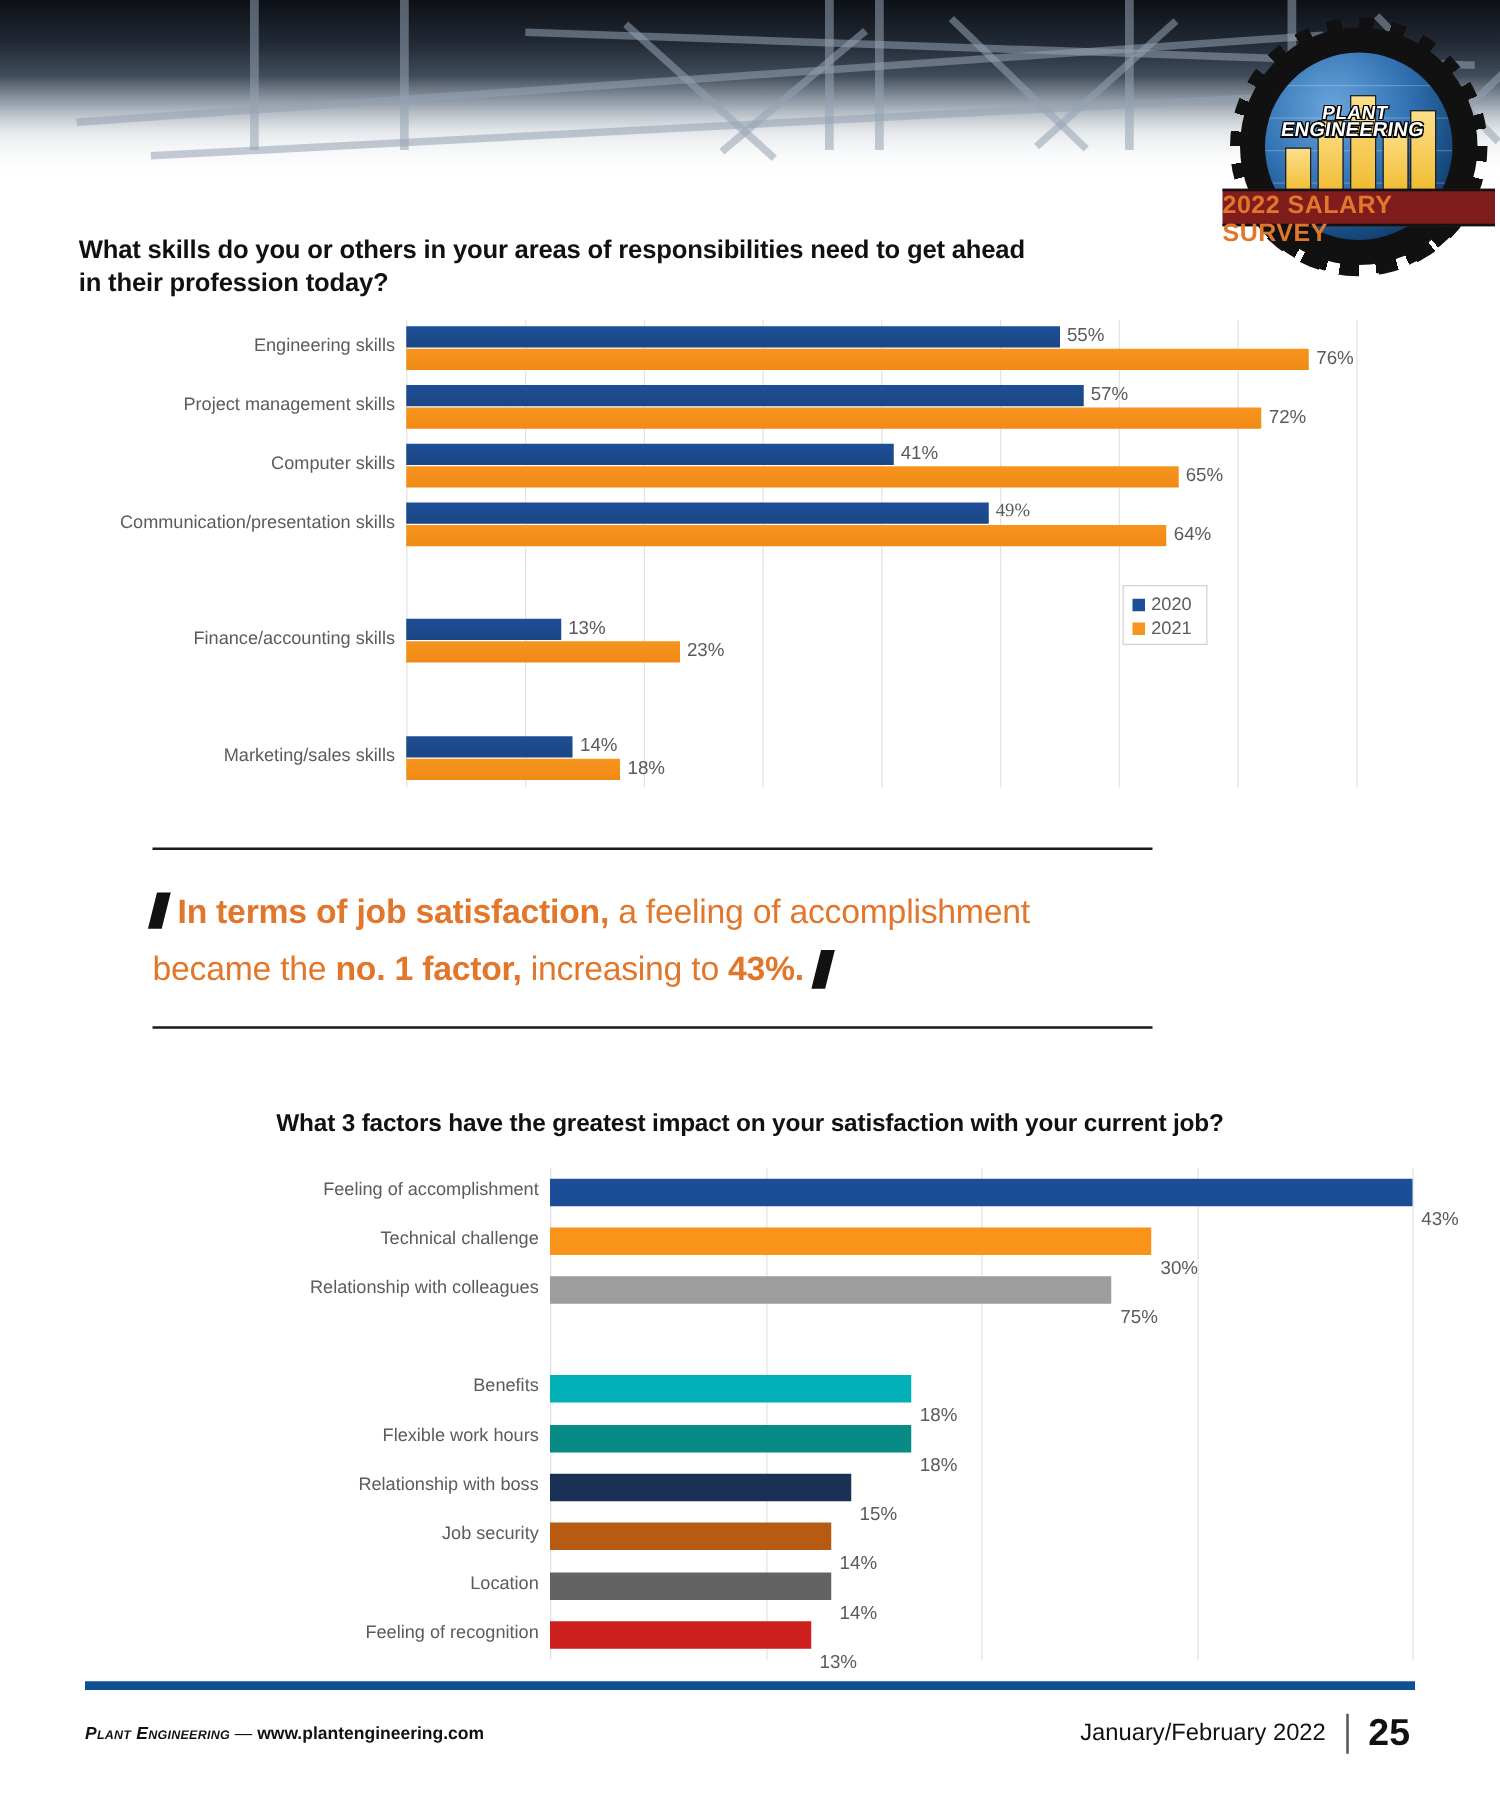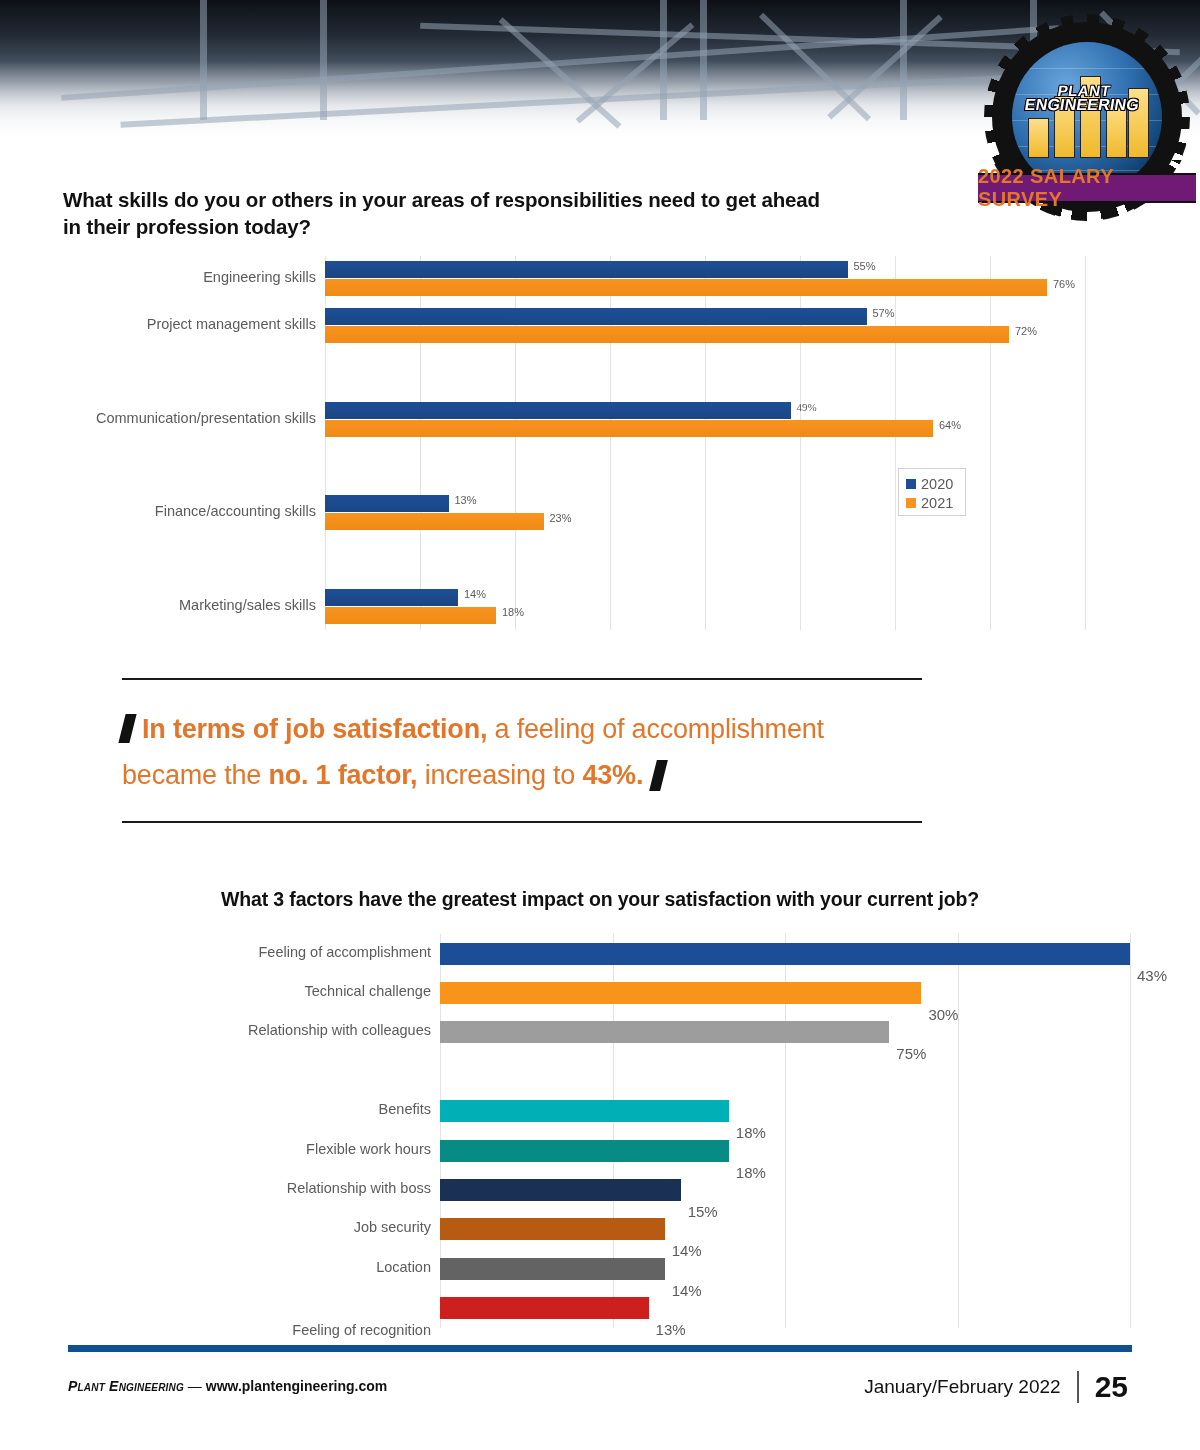--- a/index.html
+++ b/index.html
@@ -58,23 +58,23 @@
   .logo-txt{
     position:absolute; left:26px; top:62px; width:130px;
     transform:skewX(-9deg);
     font-family:"Liberation Sans", sans-serif; font-weight:bold;
     color:#fff; line-height:.92; text-align:center;
     text-shadow:1px 1px 0 #000,-1px 1px 0 #000,1px -1px 0 #000,-1px -1px 0 #000;
   }
   .logo-txt .l1{ font-size:15px; letter-spacing:.5px; }
   .logo-txt .l2{ font-size:16px; letter-spacing:.2px; }
   .badge-ribbon{
-    position:absolute; left:-14px; right:-14px; top:151px; height:30px;
-    background:#701a75; border-top:2px solid #111; border-bottom:2px solid #111;
-    display:flex; align-items:center; justify-content:center;
+    position:absolute; left:-14px; right:-14px; top:129px; height:30px;
+    background:#7f1d1d; border-top:2px solid #111; border-bottom:2px solid #111;
+    display:flex; align-items:flex-start; justify-content:center;
   }
   .badge-ribbon span{
     color:#E2762A; font-weight:bold; font-size:20px; letter-spacing:.4px;
     font-family:"Liberation Sans", sans-serif;
   }
 
   
   .q1{
     position:absolute; left:63px; top:186px; width:760px;
     font-size:20.5px; font-weight:bold; color:#111; line-height:1.33;
@@ -98,21 +98,21 @@
   .val{
     position:absolute; font-size:15px; color:#5b5b5b; white-space:nowrap;
   }
 
   
   #chart1{ left:325px; top:256px; width:760px; height:374px; }
   #chart1 .cat{ font-size:14.5px; }
   #chart1 .bar{ height:17px; }
   #chart1 .bar.y2020{ background:linear-gradient(to bottom,#1d4e96,#1b4684); }
   #chart1 .bar.y2021{ background:linear-gradient(to bottom,#f7941e,#f08a16); }
-  #chart1 .val{ font-size:11px; }
+  #chart1 .val{ font-size:15px; }
   .legend{
     position:absolute; left:573px; top:212px; width:68px; height:48px;
     background:#fff; border:1px solid #d2d2d2; padding:5px 7px;
   }
   .legend .li{ display:flex; align-items:center; gap:5px; height:19px; }
   .legend .sw{ width:10px; height:10px; display:block; }
   .legend .lb{ font-size:14.5px; color:#5b5b5b; }
 
   
   #chart2{ left:440px; top:934px; width:690px; height:394px; }
@@ -217,20 +217,27 @@
         <div class="bar y2021" style="width: 722px; top: 23.375px;"></div>
         <div class="val" style="left: 728px; top: 22.375px;">76%</div>
       </div>
       <div class="row" style="top: 46.75px; height: 46.75px;">
         <div class="cat" style="top: 13.375px;">Project management skills</div>
         <div class="bar y2020" style="width: 541.5px; top: 5.375px;"></div>
         <div class="val" style="left: 547.5px; top: 4.375px;">57%</div>
         <div class="bar y2021" style="width: 684px; top: 23.375px;"></div>
         <div class="val" style="left: 690px; top: 22.375px;">72%</div>
       </div>
+      <div class="row" style="top: 93.5px; height: 46.75px;">
+        <div class="cat" style="top: 13.375px;">Computer skills</div>
+        <div class="bar y2020" style="width: 389.5px; top: 5.375px;"></div>
+        <div class="val" style="left: 395.5px; top: 4.375px;">41%</div>
+        <div class="bar y2021" style="width: 617.5px; top: 23.375px;"></div>
+        <div class="val" style="left: 623.5px; top: 22.375px;">65%</div>
+      </div>
       <div class="row" style="top: 140.25px; height: 46.75px;">
         <div class="cat" style="top: 13.375px;">Communication/presentation skills</div>
         <div class="bar y2020" style="width: 465.5px; top: 5.375px;"></div>
         <div class="val" style="left: 471.5px; top: 4.375px; font-family: Liberation Serif, serif;">49%</div>
         <div class="bar y2021" style="width: 608px; top: 23.375px;"></div>
         <div class="val" style="left: 614px; top: 22.375px;">64%</div>
       </div>
       <div class="row" style="top: 233.75px; height: 46.75px;">
         <div class="cat" style="top: 13.375px;">Finance/accounting skills</div>
         <div class="bar y2020" style="width: 123.5px; top: 5.375px;"></div>
@@ -309,21 +316,21 @@
         <div class="cat" style="top: 9.7px;">Job security</div>
         <div class="bar" style="width: 224.651px; top: 8.7px; background: linear-gradient(rgb(181, 90, 20), rgb(181, 90, 20)); filter: saturate(1.02);"></div>
         <div class="val" style="left: 231.651px; top: 8.7px;">14%</div>
       </div>
       <div class="row" style="top: 315.2px; height: 39.4px;">
         <div class="cat" style="top: 9.7px;">Location</div>
         <div class="bar" style="width: 224.651px; top: 8.7px; background: linear-gradient(rgb(99, 99, 99), rgb(99, 99, 99)); filter: saturate(1.02);"></div>
         <div class="val" style="left: 231.651px; top: 8.7px;">14%</div>
       </div>
       <div class="row" style="top: 354.6px; height: 39.4px;">
-        <div class="cat" style="top: 9.7px; margin-top: 24px;">Feeling of recognition</div>
+        <div class="cat" style="top: 9.7px;">Feeling of recognition</div>
         <div class="bar" style="width: 208.605px; top: 8.7px; background: linear-gradient(rgb(201, 32, 31), rgb(201, 32, 31)); filter: saturate(1.02);"></div>
         <div class="val" style="left: 215.605px; top: 8.7px;">13%</div>
       </div>
     </div>
 </div>
 
 <div class="foot-rule"></div>
 <div class="foot-left">
   <span class="pe">Plant Engineering</span>
   <span>—</span>

